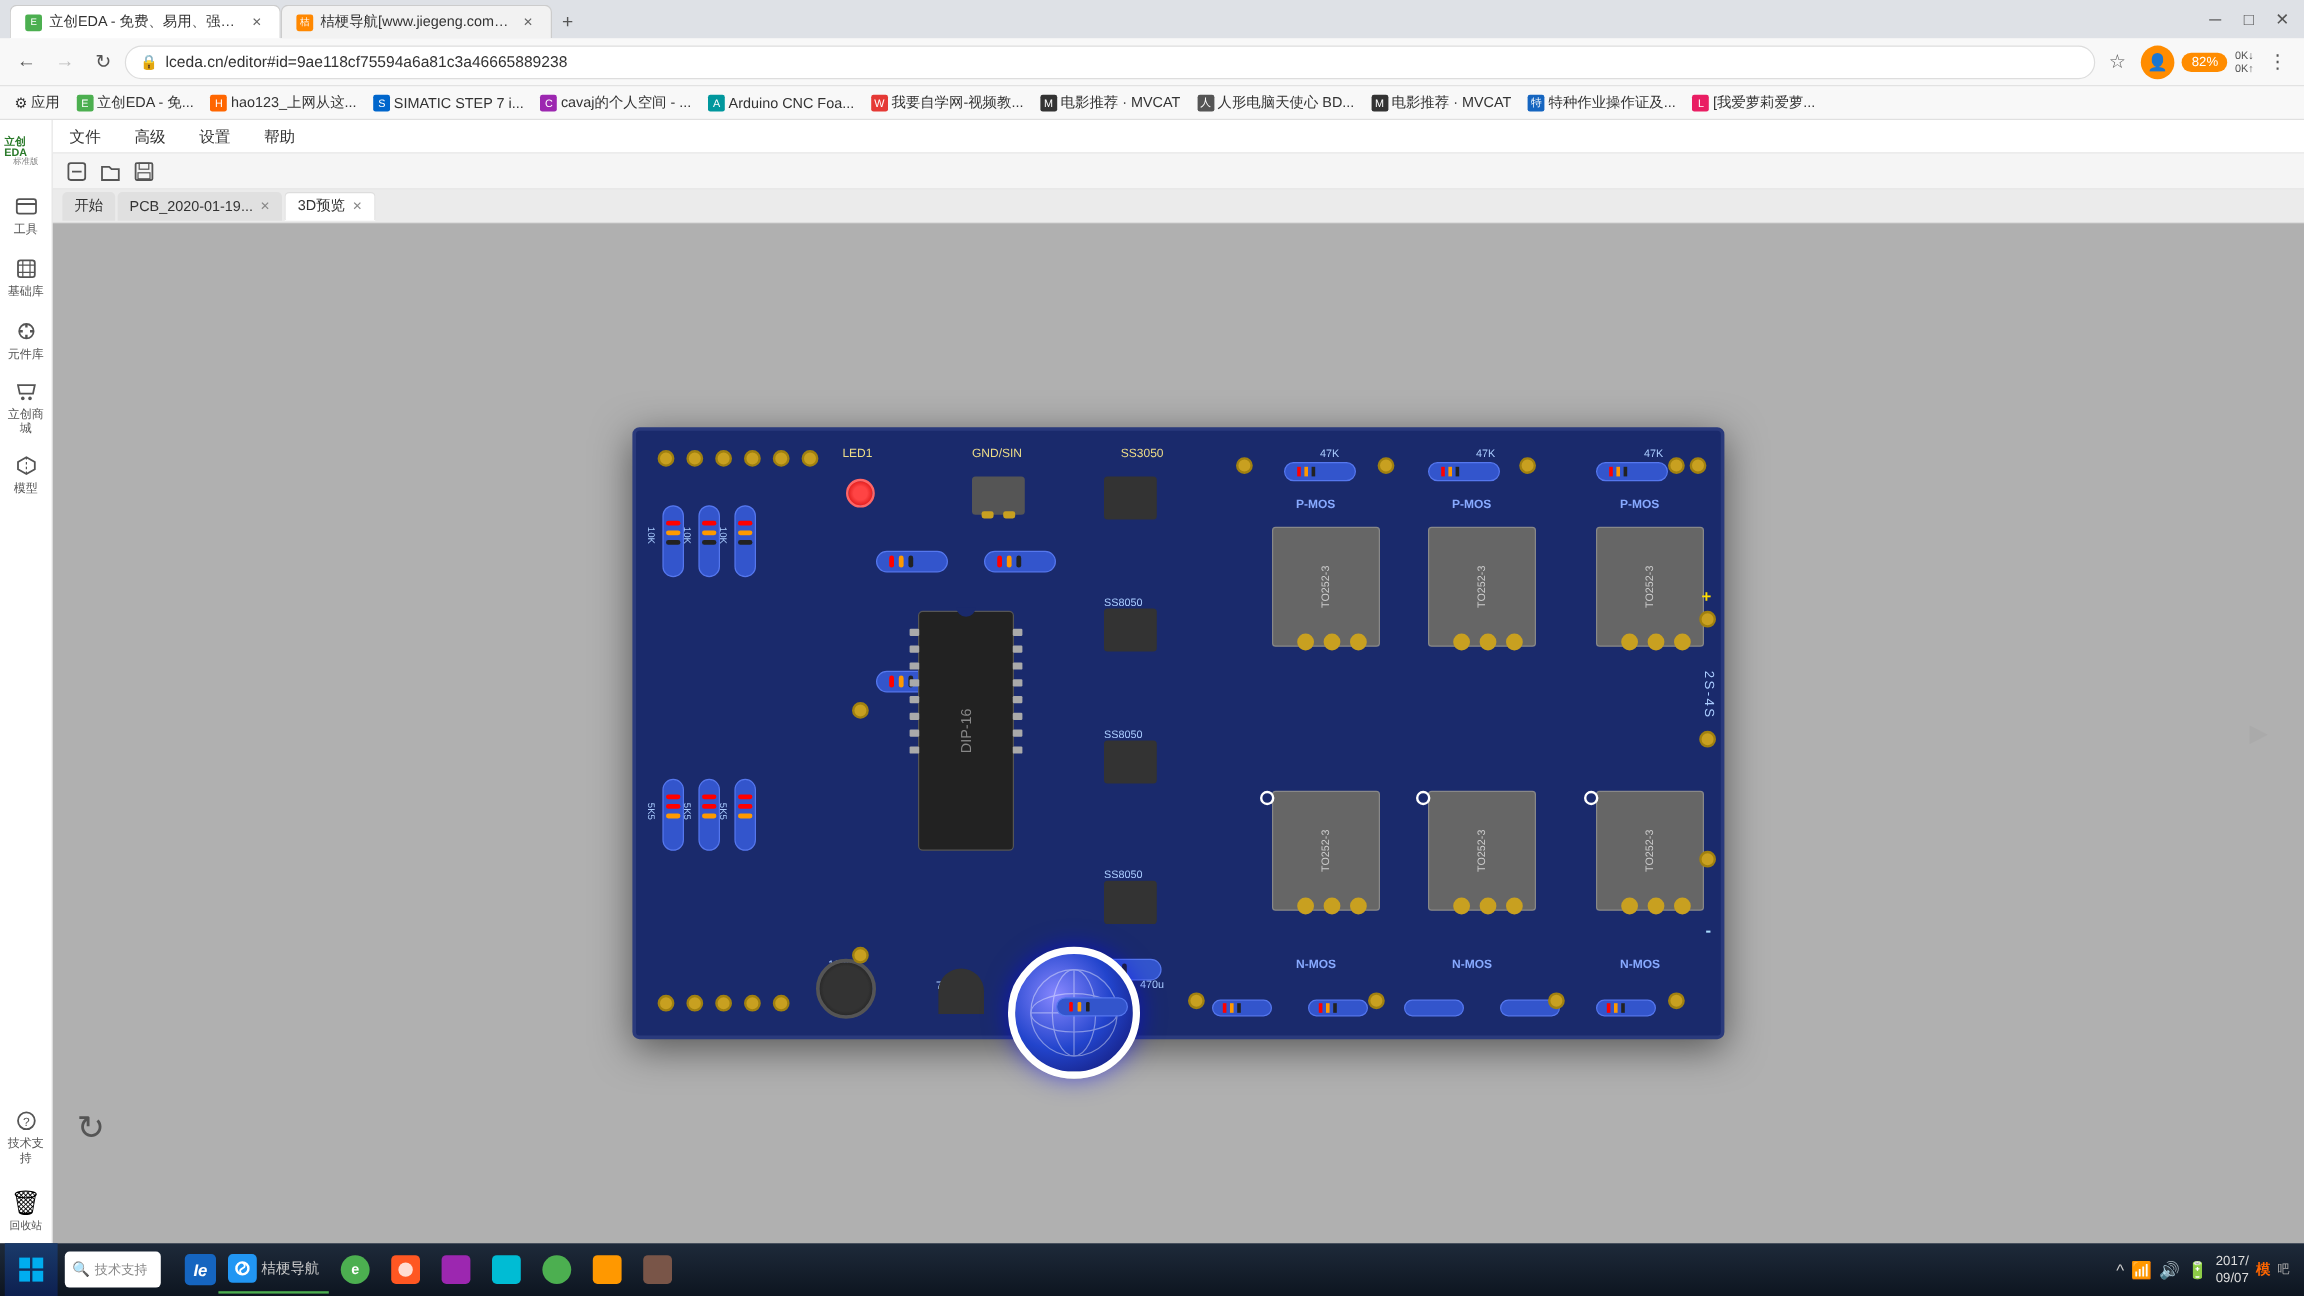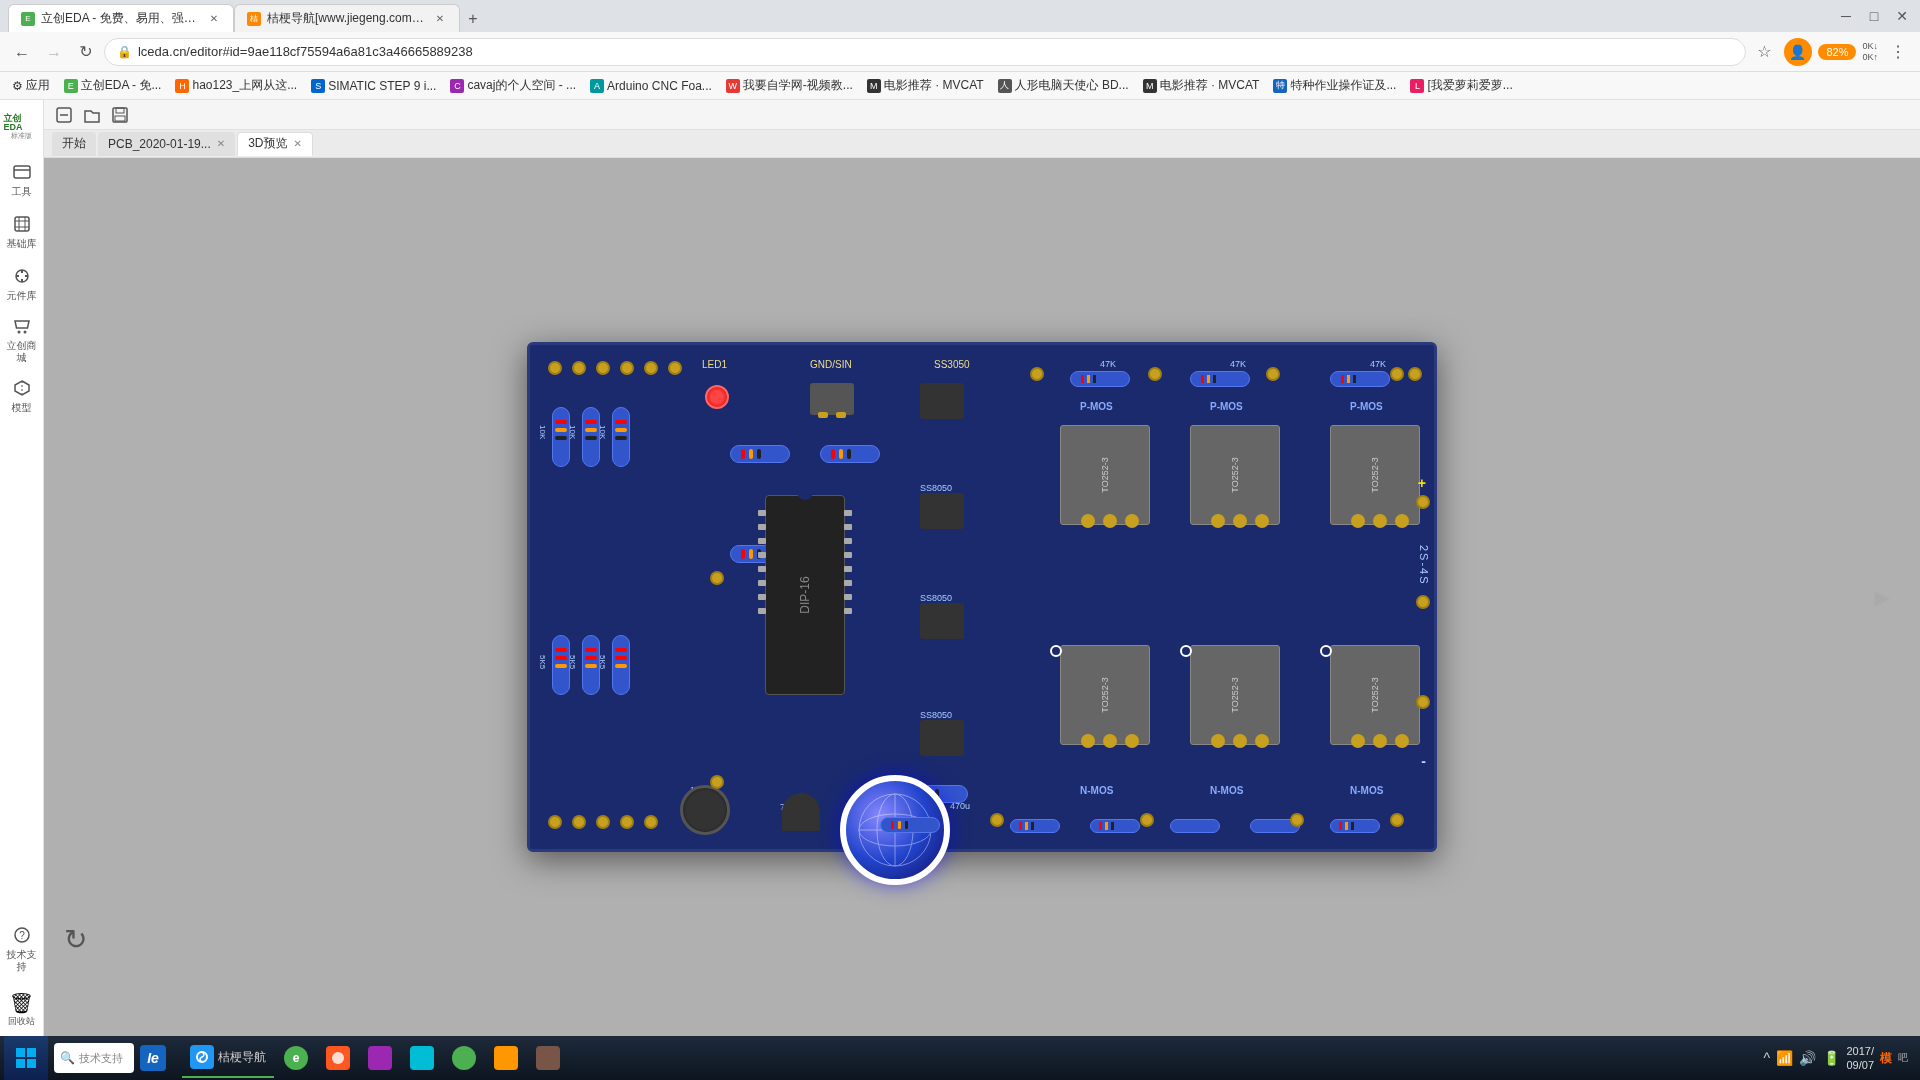--- a/index.html
+++ b/index.html
@@ -128,21 +128,21 @@
     <div class="bookmark">
       <div class="bookmark-icon" style="background:#4CAF50;color:white">E</div>
       <span>立创EDA - 免...</span>
     </div>
     <div class="bookmark">
       <div class="bookmark-icon" style="background:#f60;color:white">H</div>
       <span>hao123_上网从这...</span>
     </div>
     <div class="bookmark">
       <div class="bookmark-icon" style="background:#0066cc;color:white">S</div>
-      <span>SIMATIC STEP 9 i...</span>
+      <span>SIMATIC STEP 7 i...</span>
     </div>
     <div class="bookmark">
       <div class="bookmark-icon" style="background:#9c27b0;color:white">C</div>
       <span>cavaj的个人空间 - ...</span>
     </div>
     <div class="bookmark">
       <div class="bookmark-icon" style="background:#00979d;color:white">A</div>
       <span>Arduino CNC Foa...</span>
     </div>
     <div class="bookmark">
@@ -245,20 +245,26 @@
       </div>
 
       <div style="display:flex;flex-direction:column;align-items:center;margin-top:8px;padding:4px;cursor:pointer;">
         <span style="font-size:20px;">🗑</span>
         <span style="font-size:9px;color:#555;">回收站</span>
       </div>
     </div>
 
     <div id="eda-container">
 
+      <div id="eda-menu-bar">
+        <div class="menu-item">文件</div>
+        <div class="menu-item">高级</div>
+        <div class="menu-item">设置</div>
+        <div class="menu-item">帮助</div>
+      </div>
 
       <div id="eda-toolbar">
         <div class="toolbar-btn">
           <svg width="18" height="18" viewBox="0 0 18 18">
               <rect x="2" y="2" width="14" height="14" rx="2" fill="none" stroke="#555" stroke-width="1.5"></rect>
               <line x1="5" y1="9" x2="13" y2="9" stroke="#555" stroke-width="1.5"></line>
             </svg>
         </div>
         <div class="toolbar-btn">
           <svg width="18" height="18" viewBox="0 0 18 18">
@@ -577,21 +583,21 @@
         <rect x="1" y="12" width="9" height="9" fill="#00adef"></rect>
         <rect x="12" y="12" width="9" height="9" fill="#00adef"></rect>
       </svg>
     </div>
 
     <div style="height:30px;width:80px;background:#fff;border-radius:4px;display:flex;align-items:center;padding:0 6px;gap:4px;margin:0 4px;cursor:text;">
       <span style="font-size:12px;color:#888;">🔍</span>
       <span style="font-size:11px;color:#888;">技术支持</span>
     </div>
 
-    <div style="height:40px;width:40px;display:flex;align-items:center;justify-content:flex-start;cursor:pointer;position:relative;">
+    <div style="height:40px;width:40px;display:flex;align-items:center;justify-content:flex-end;cursor:pointer;position:relative;">
       <div style="width:26px;height:26px;background:#1565C0;border-radius:4px;display:flex;align-items:center;justify-content:center;color:white;font-size:14px;font-style:italic;font-weight:bold;">Ie</div>
     </div>
 
     <div style="height:40px;padding:0 8px;display:flex;align-items:center;gap:4px;cursor:pointer;border-bottom:2px solid #4CAF50;">
       <div style="width:24px;height:24px;background:#2196F3;border-radius:4px;display:flex;align-items:center;justify-content:center;">
         <svg width="16" height="16" viewBox="0 0 16 16">
             <circle cx="8" cy="8" r="5" fill="none" stroke="white" stroke-width="2"></circle>
             <path d="M8 3 Q12 6 8 8 Q4 10 8 13" fill="none" stroke="white" stroke-width="1.5"></path>
           </svg>
       </div>

